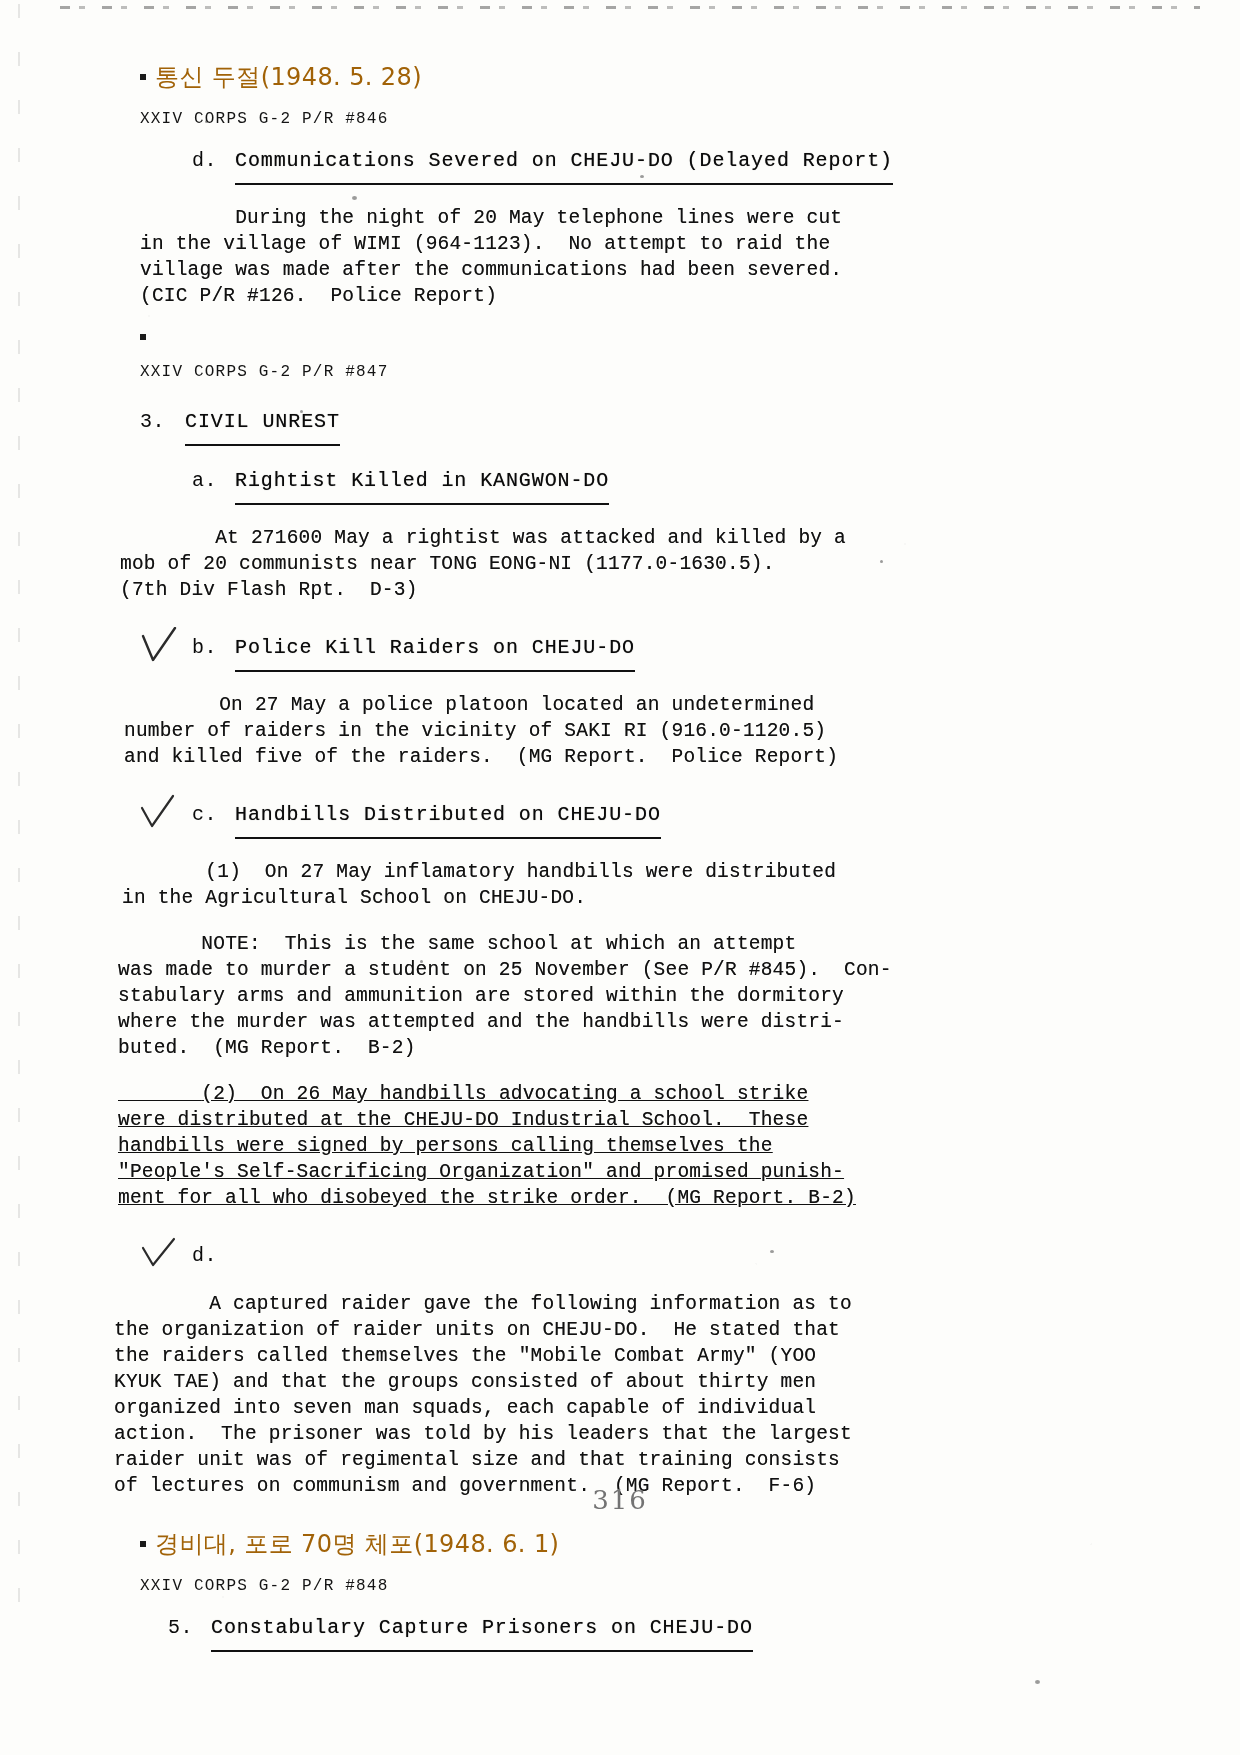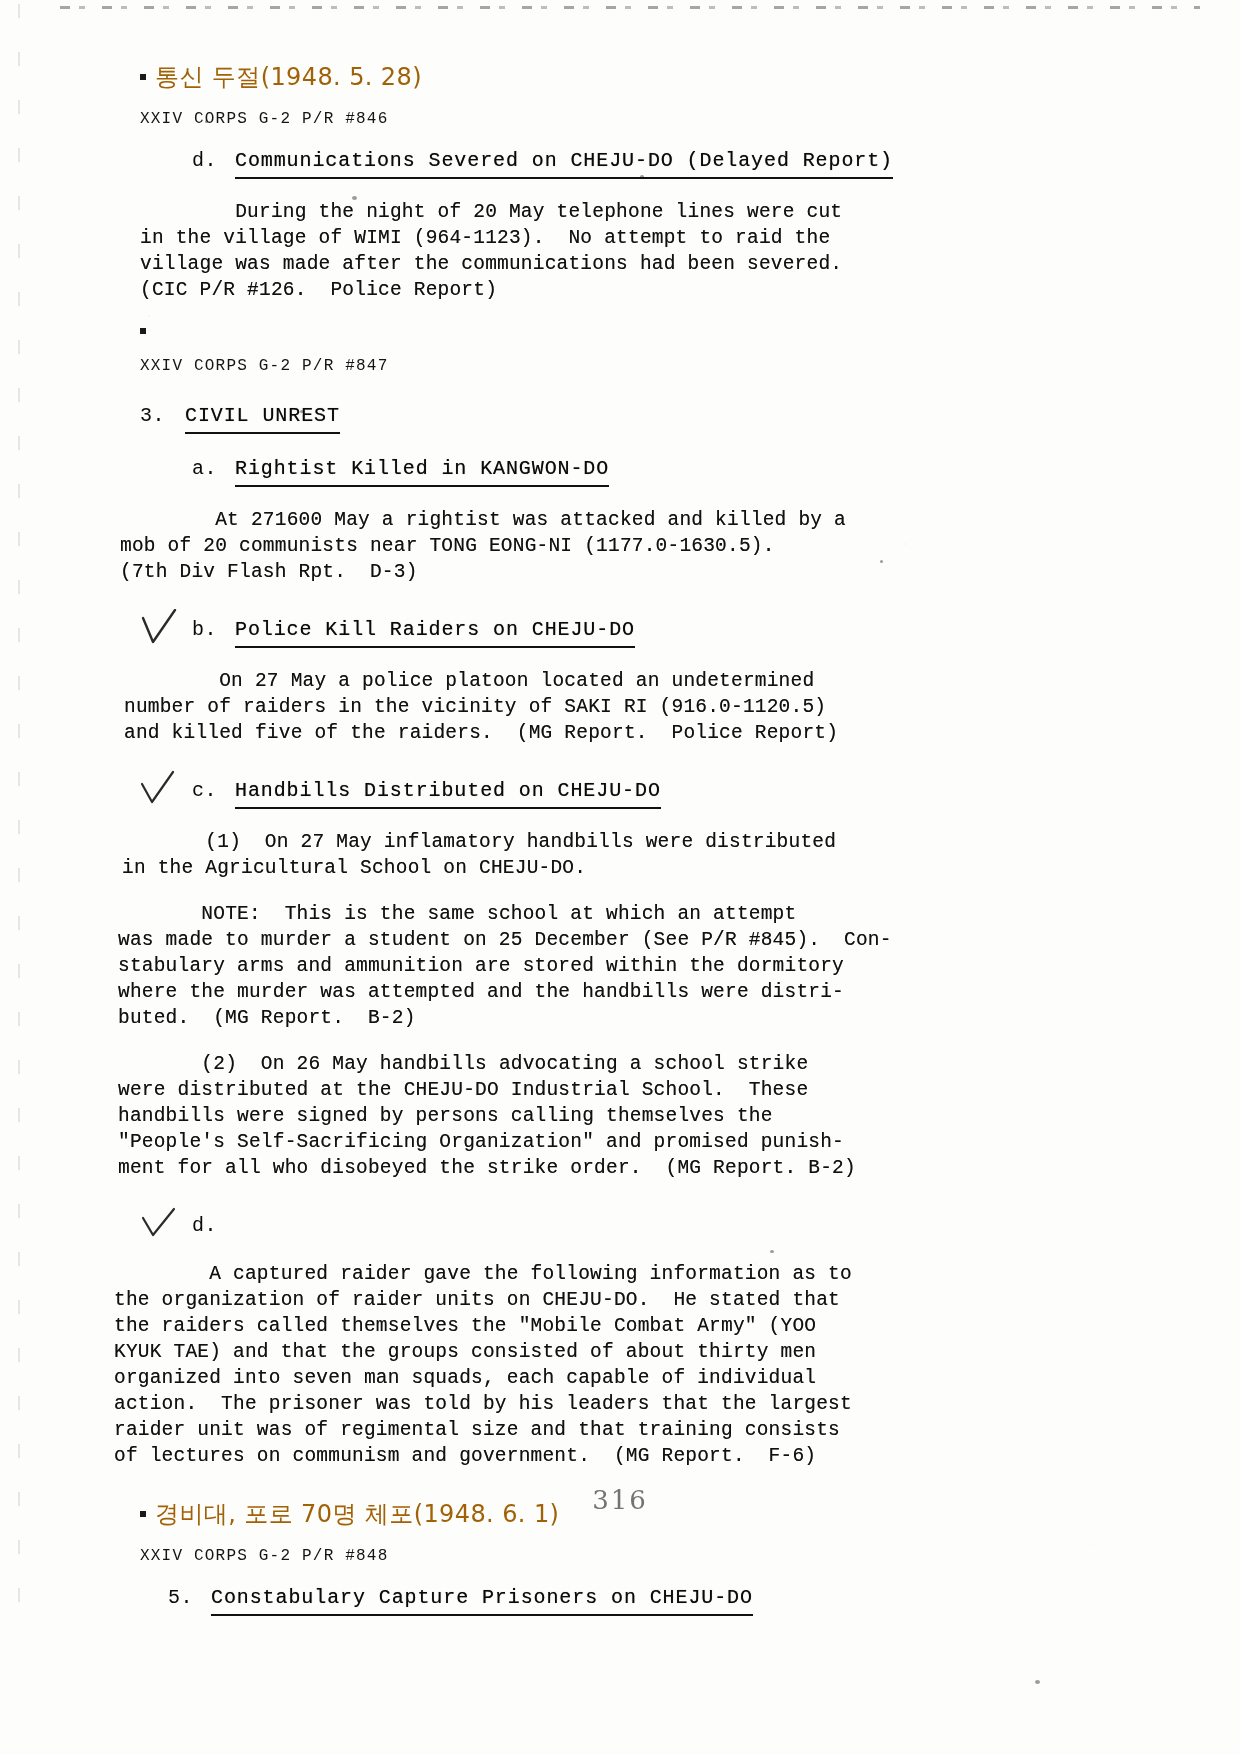--- a/index.html
+++ b/index.html
@@ -122,21 +122,21 @@
     line-height: 30px;
     letter-spacing: .5px;
     flex: none;
   }
   .sec-title {
     font-family: "Liberation Mono", "DejaVu Sans Mono", monospace;
     font-size: 20px;
     line-height: 30px;
     letter-spacing: .9px;
     border-bottom: 2px solid #111;
-    padding-bottom: 1px;
+    padding-bottom: 7px;
     text-shadow: 0 0 .7px rgba(0,0,0,.6);
   }
 
   .indent-1 { margin-left: 52px; }
 
   .gap-s { height: 12px; }
   .gap-m { height: 20px; }
   .gap-l { height: 30px; }
 
   
@@ -274,28 +274,28 @@
     </div>
 
     <div class="gap-m"></div>
 
     <div class="tw" style="margin-left:-18px;">       (1)  On 27 May inflamatory handbills were distributed
 in the Agricultural School on CHEJU-DO.</div>
 
     <div class="gap-m"></div>
 
     <div class="tw" style="margin-left:-22px;">       NOTE:  This is the same school at which an attempt
-was made to murder a student on 25 December (See P/R #845).  Con-
+was made to murder a student on 25 November (See P/R #845).  Con-
 stabulary arms and ammunition are stored within the dormitory
 where the murder was attempted and the handbills were distri-
 buted.  (MG Report.  B-2)</div>
 
     <div class="gap-m"></div>
 
-    <div class="tw" style="margin-left:-22px;">       (2)  On 26 May handbills advocating a school strike
+    <div class="tw" style="margin-left:-22px;text-decoration:underline;">       (2)  On 26 May handbills advocating a school strike
 were distributed at the CHEJU-DO Industrial School.  These
 handbills were signed by persons calling themselves the
 "People's Self-Sacrificing Organization" and promised punish-
 ment for all who disobeyed the strike order.  (MG Report. B-2)</div>
 
     <div class="gap-l"></div>
 
     <div class="sec-row indent-1">
       <span class="checkmark">
         <svg viewBox="0 0 40 38" fill="none" xmlns="http://www.w3.org/2000/svg">

